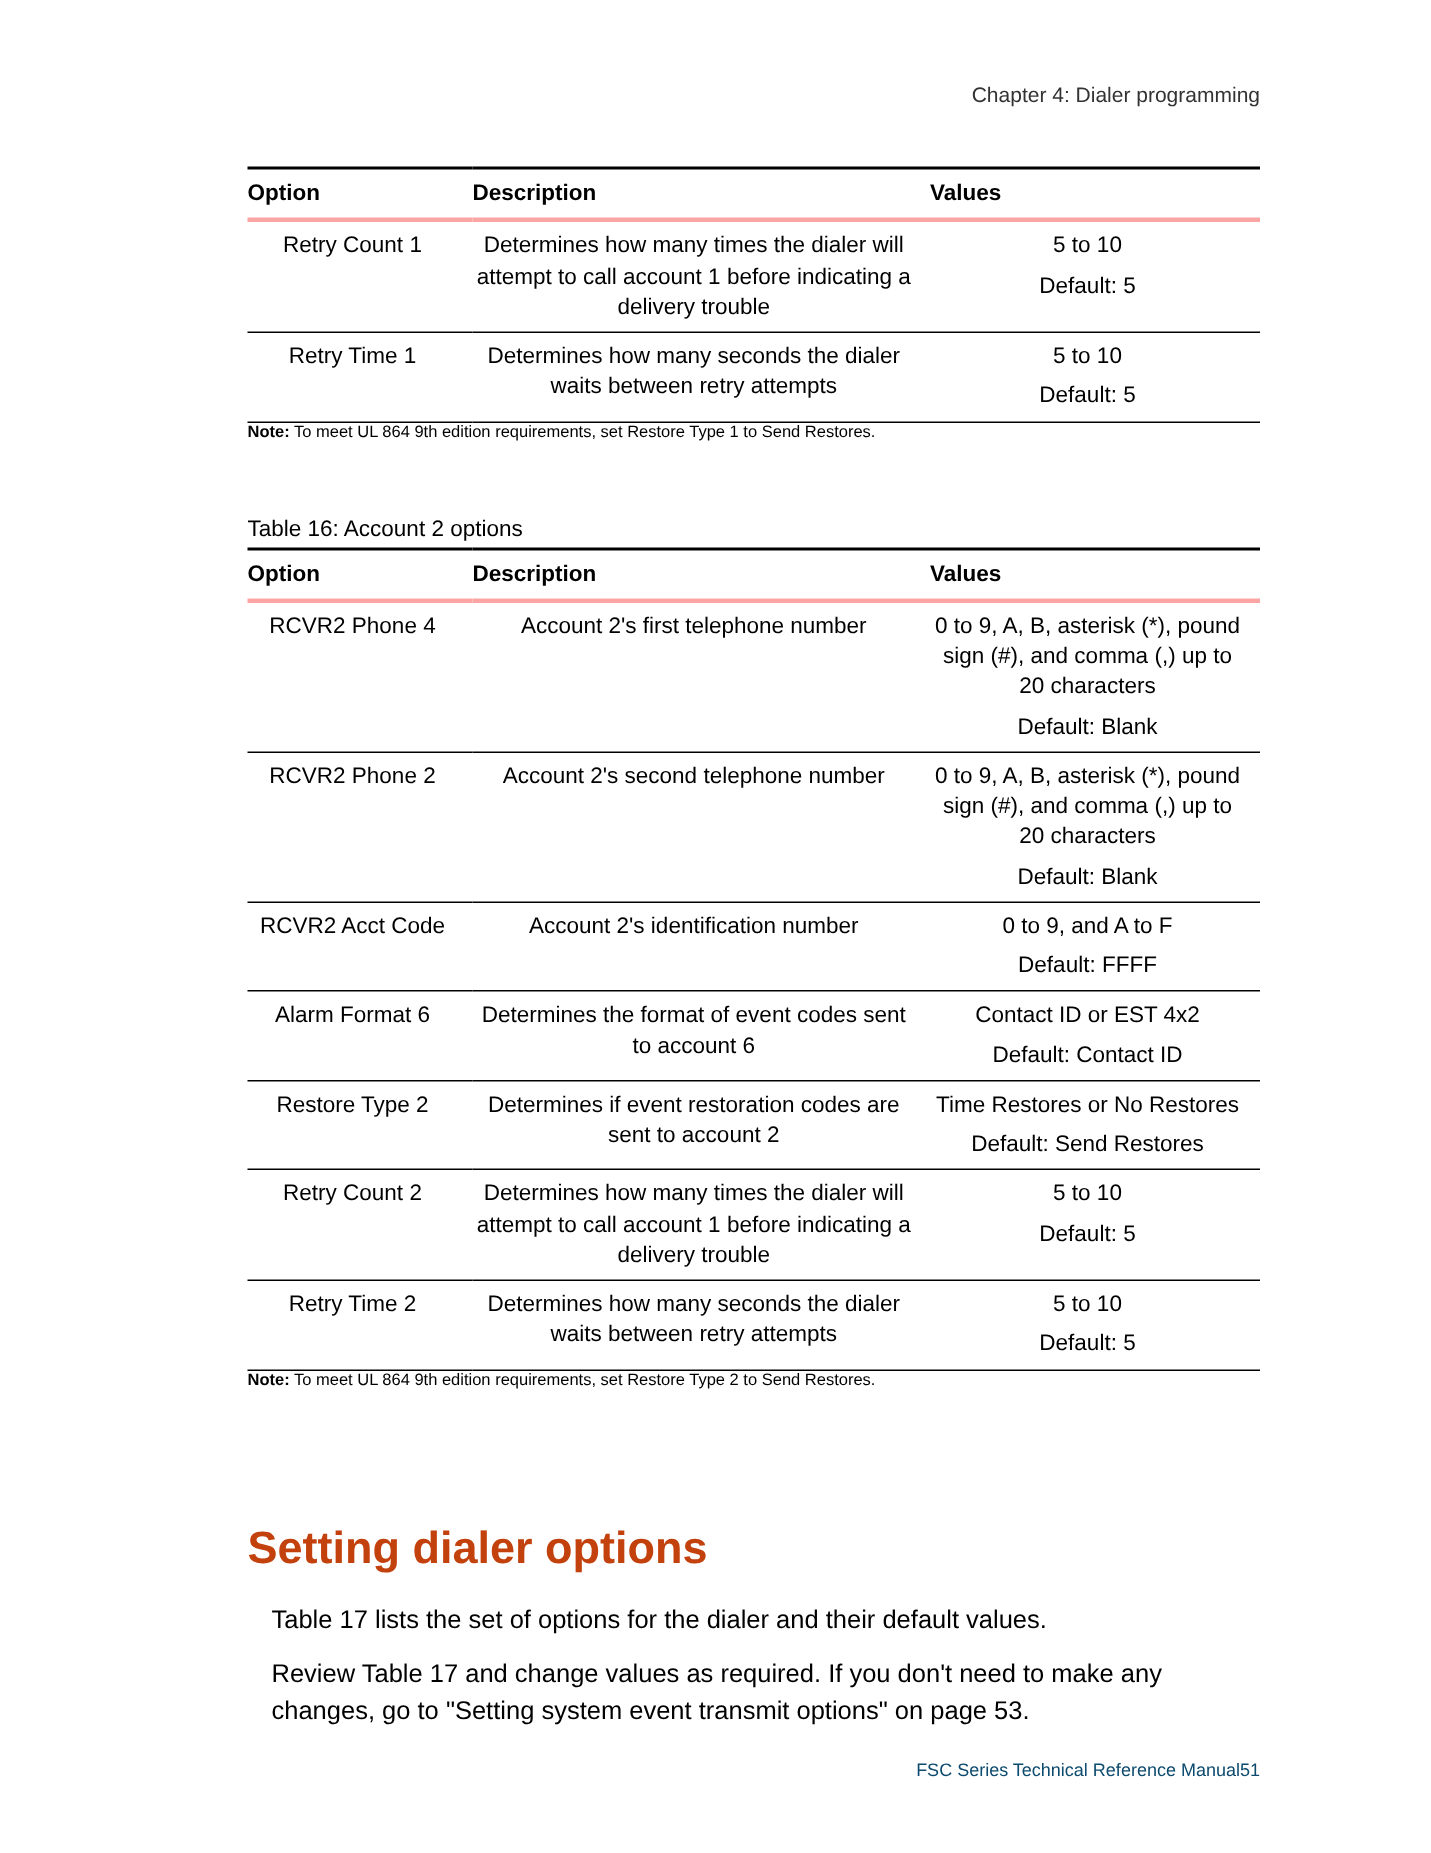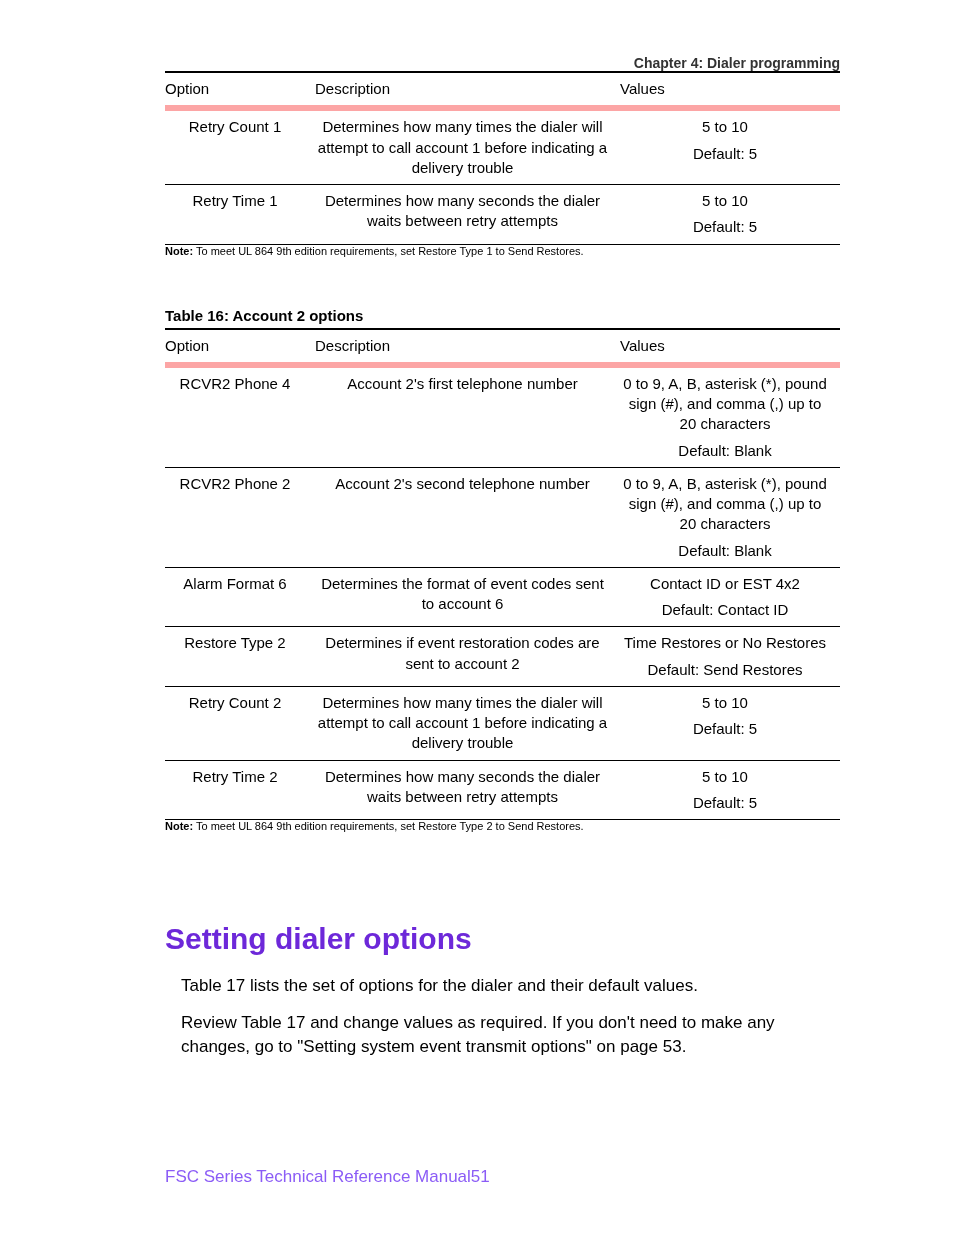--- a/index.html
+++ b/index.html
@@ -16,75 +16,75 @@
   .page {
     position: absolute;
     left: 165px;
     top: 55px;
     width: 675px;
   }
   .chapter {
     text-align: right;
     font-size: 14px;
     color: #333;
-    font-weight: bold;
+    margin-bottom: 40px;
   }
   table.opt {
     border-collapse: collapse;
     width: 100%;
     font-size: 15px;
     line-height: 1.35;
   }
   table.opt col.c1 { width: 150px; }
   table.opt col.c2 { width: 305px; }
   table.opt col.c3 { width: 220px; }
   table.opt thead td {
-    font-weight: normal;
+    font-weight: bold;
     border-top: 2px solid #000;
-    border-bottom: 6px solid #fca5a5;
+    border-bottom: 3px solid #fca5a5;
     padding: 6px 4px 6px 0;
     vertical-align: top;
   }
   table.opt tbody td {
     padding: 6px 10px 6px 0;
     vertical-align: top;
     border-bottom: 1px solid #000;
     text-align: center;
   }
   
   .val-default { display:block; margin-top: 6px; }
   .caption {
-    font-weight: bold;
+    font-weight: normal;
     font-size: 15px;
     margin: 50px 0 4px 0;
   }
   .note {
     font-size: 11px;
   }
   .note b { font-weight: bold; }
   h1.section {
     font-size: 30px;
     font-weight: bold;
-    color: #6d28d9;
+    color: #c2410c;
     margin: 90px 0 18px 0;
   }
   p.body {
     font-size: 17px;
     line-height: 1.45;
     margin: 0 0 12px 16px;
   }
   .footer {
     position: absolute;
     left: 165px;
     width: 675px;
     bottom: 48px;
-    font-size: 17px;
-    color: #8b5cf6;
+    font-size: 12px;
+    color: #0c4a6e;
     display: flex;
-    justify-content: flex-start;
+    justify-content: flex-end;
   }
 </style>
 </head>
 <body>
 
 <div class="page">
 
   <div class="chapter">Chapter 4: Dialer programming</div>
 
   <table class="opt">
@@ -150,20 +150,28 @@
       </tr>
       <tr>
         <td>RCVR2 Phone 2</td>
         <td>Account 2's second telephone number</td>
         <td>
           <span>0 to 9, A, B, asterisk (*), pound sign (#), and comma (,) up to 20 characters</span>
           <span class="val-default">Default: Blank</span>
         </td>
       </tr>
       <tr>
+        <td>RCVR2 Acct Code</td>
+        <td>Account 2's identification number</td>
+        <td>
+          <span>0 to 9, and A to F</span>
+          <span class="val-default">Default: FFFF</span>
+        </td>
+      </tr>
+      <tr>
         <td>Alarm Format 6</td>
         <td>Determines the format of event codes sent to account 6</td>
         <td>
           <span>Contact ID or EST 4x2</span>
           <span class="val-default">Default: Contact ID</span>
         </td>
       </tr>
       <tr>
         <td>Restore Type 2</td>
         <td>Determines if event restoration codes are sent to account 2</td>

